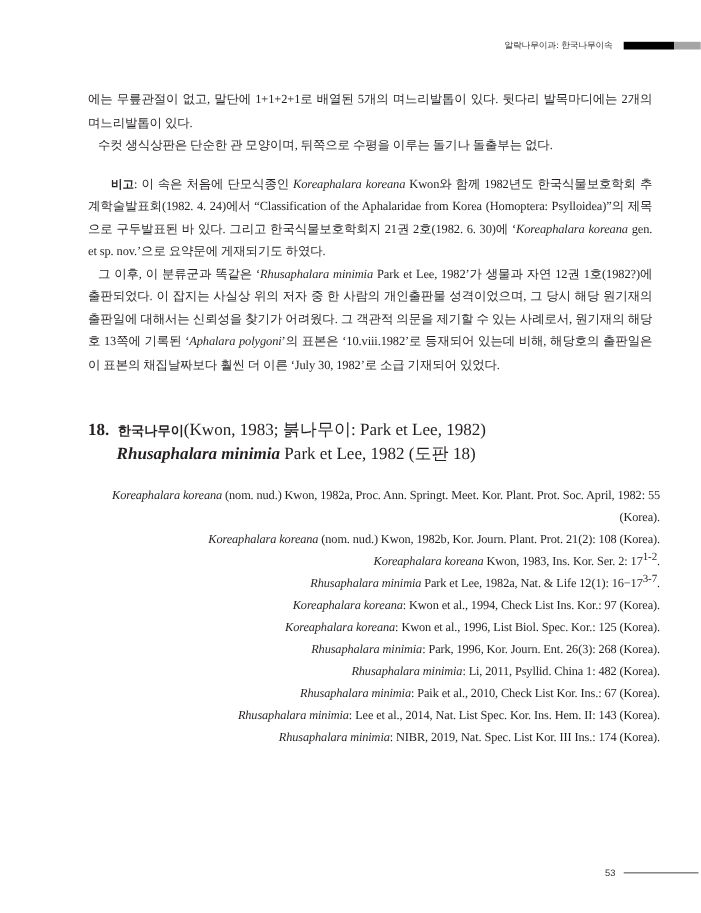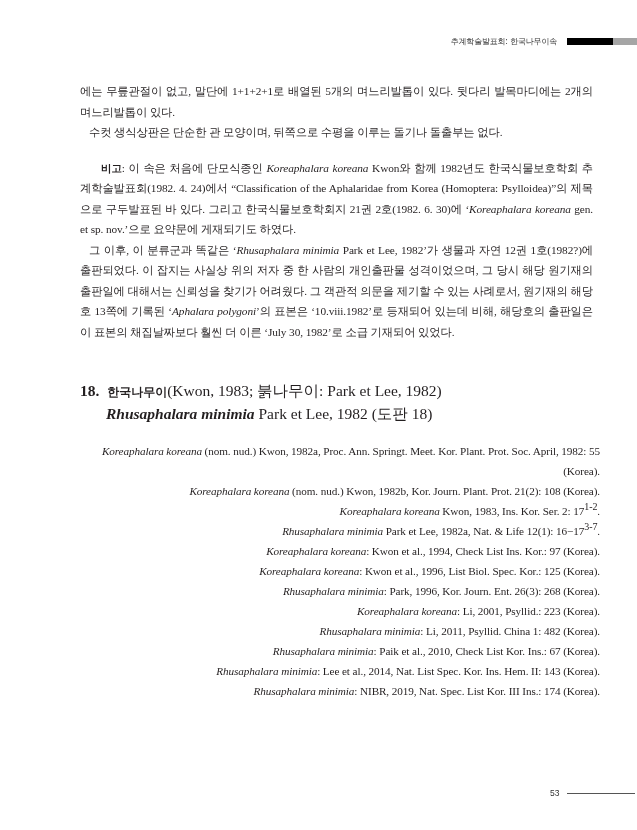--- a/index.html
+++ b/index.html
@@ -101,21 +101,21 @@
     .page-footer .rule {
       width: 68px;
       height: 1px;
       background: #555;
     }
   </style>
 </head>
 <body>
 
 <div class="running-header">
-  <span class="rh-text">추계학술발표회: 한국나무이속</span>
+  <span class="rh-text">알락나무이과: 한국나무이속</span>
   <span class="bar-black"></span>
   <span class="bar-gray"></span>
 </div>
 
 <div class="content">
   <p class="body">에는 무릎관절이 없고, 말단에 1+1+2+1로 배열된 5개의 며느리발톱이 있다. 뒷다리 발목마디에는 2개의 며느리발톱이 있다.</p>
   <p class="body indent">수컷 생식상판은 단순한 관 모양이며, 뒤쪽으로 수평을 이루는 돌기나 돌출부는 없다.</p>
   <div class="gap1"></div>
   <p class="body indent"><span class="bold-ko">비고</span><span>: 이 속은 처음에 단모식종인 </span><i>Koreaphalara koreana</i><span> Kwon와 함께 1982년도 한국식물보호학회 추계학술발표회(1982. 4. 24)에서 “Classification of the Aphalaridae from Korea (Homoptera: Psylloidea)”의 제목으로 구두발표된 바 있다. 그리고 한국식물보호학회지 21권 2호(1982. 6. 30)에 ‘</span><i>Koreaphalara koreana</i><span> gen. et sp. nov.’으로 요약문에 게재되기도 하였다.</span></p>
   <p class="body indent"><span>그 이후, 이 분류군과 똑같은 ‘</span><i>Rhusaphalara minimia</i><span> Park et Lee, 1982’가 생물과 자연 12권 1호(1982?)에 출판되었다. 이 잡지는 사실상 위의 저자 중 한 사람의 개인출판물 성격이었으며, 그 당시 해당 원기재의 출판일에 대해서는 신뢰성을 찾기가 어려웠다. 그 객관적 의문을 제기할 수 있는 사례로서, 원기재의 해당호 13쪽에 기록된 ‘</span><i>Aphalara polygoni</i><span>’의 표본은 ‘10.viii.1982’로 등재되어 있는데 비해, 해당호의 출판일은 이 표본의 채집날짜보다 훨씬 더 이른 ‘July 30, 1982’로 소급 기재되어 있었다.</span></p>
@@ -127,21 +127,20 @@
 </div>
 
 <div class="refs">
   <p class="ref"><i>Koreaphalara koreana</i><span> (nom. nud.) Kwon, 1982a, Proc. Ann. Springt. Meet. Kor. Plant. Prot. Soc. April, 1982: 55 (Korea).</span></p>
   <p class="ref"><i>Koreaphalara koreana</i><span> (nom. nud.) Kwon, 1982b, Kor. Journ. Plant. Prot. 21(2): 108 (Korea).</span></p>
   <p class="ref"><i>Koreaphalara koreana</i><span> Kwon, 1983, Ins. Kor. Ser. 2: 17</span><sup>1-2</sup><span>.</span></p>
   <p class="ref"><i>Rhusaphalara minimia</i><span> Park et Lee, 1982a, Nat. &amp; Life 12(1): 16−17</span><sup>3-7</sup><span>.</span></p>
   <p class="ref"><i>Koreaphalara koreana</i><span>: Kwon et al., 1994, Check List Ins. Kor.: 97 (Korea).</span></p>
   <p class="ref"><i>Koreaphalara koreana</i><span>: Kwon et al., 1996, List Biol. Spec. Kor.: 125 (Korea).</span></p>
   <p class="ref"><i>Rhusaphalara minimia</i><span>: Park, 1996, Kor. Journ. Ent. 26(3): 268 (Korea).</span></p>
-  <p class="ref"><i>Koreaphalara koreana</i><span>: Li, 2001, Psyllid.: 223 (Korea).</span></p>
   <p class="ref"><i>Rhusaphalara minimia</i><span>: Li, 2011, Psyllid. China 1: 482 (Korea).</span></p>
   <p class="ref"><i>Rhusaphalara minimia</i><span>: Paik et al., 2010, Check List Kor. Ins.: 67 (Korea).</span></p>
   <p class="ref"><i>Rhusaphalara minimia</i><span>: Lee et al., 2014, Nat. List Spec. Kor. Ins. Hem. II: 143 (Korea).</span></p>
   <p class="ref"><i>Rhusaphalara minimia</i><span>: NIBR, 2019, Nat. Spec. List Kor. III Ins.: 174 (Korea).</span></p>
 </div>
 
 <div class="page-footer">
   <span class="pnum">53</span>
   <span class="rule"></span>
 </div>

